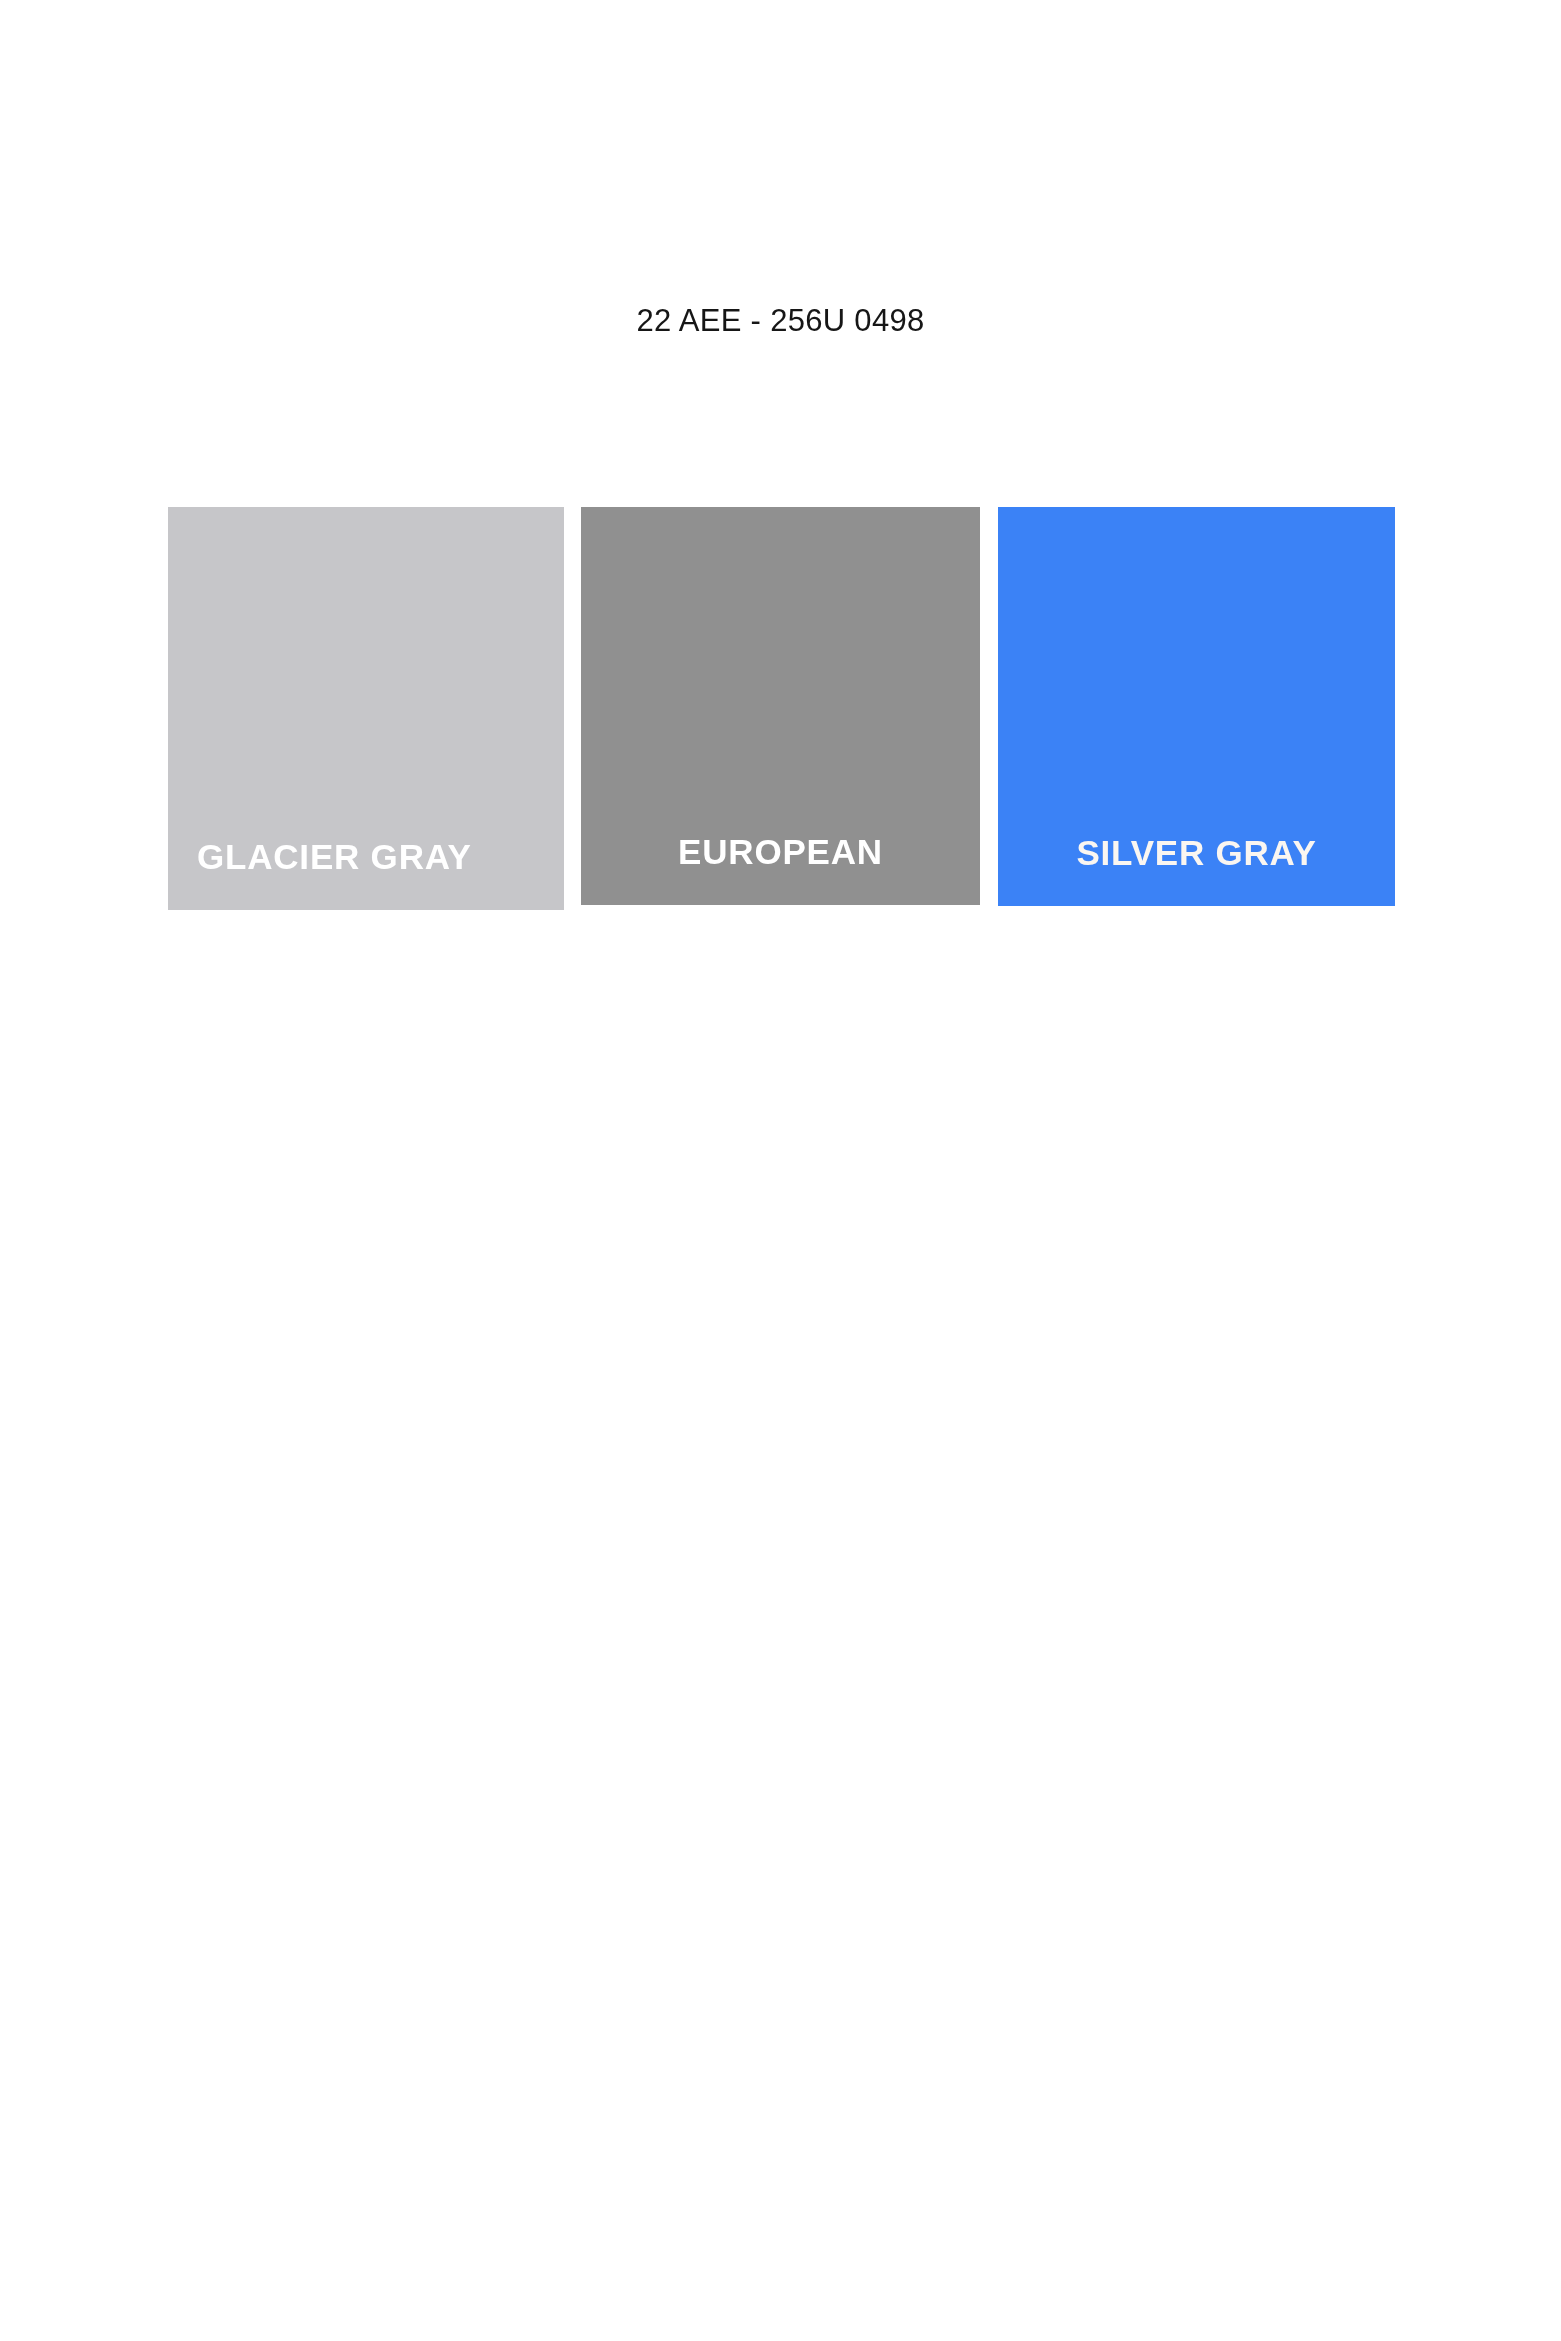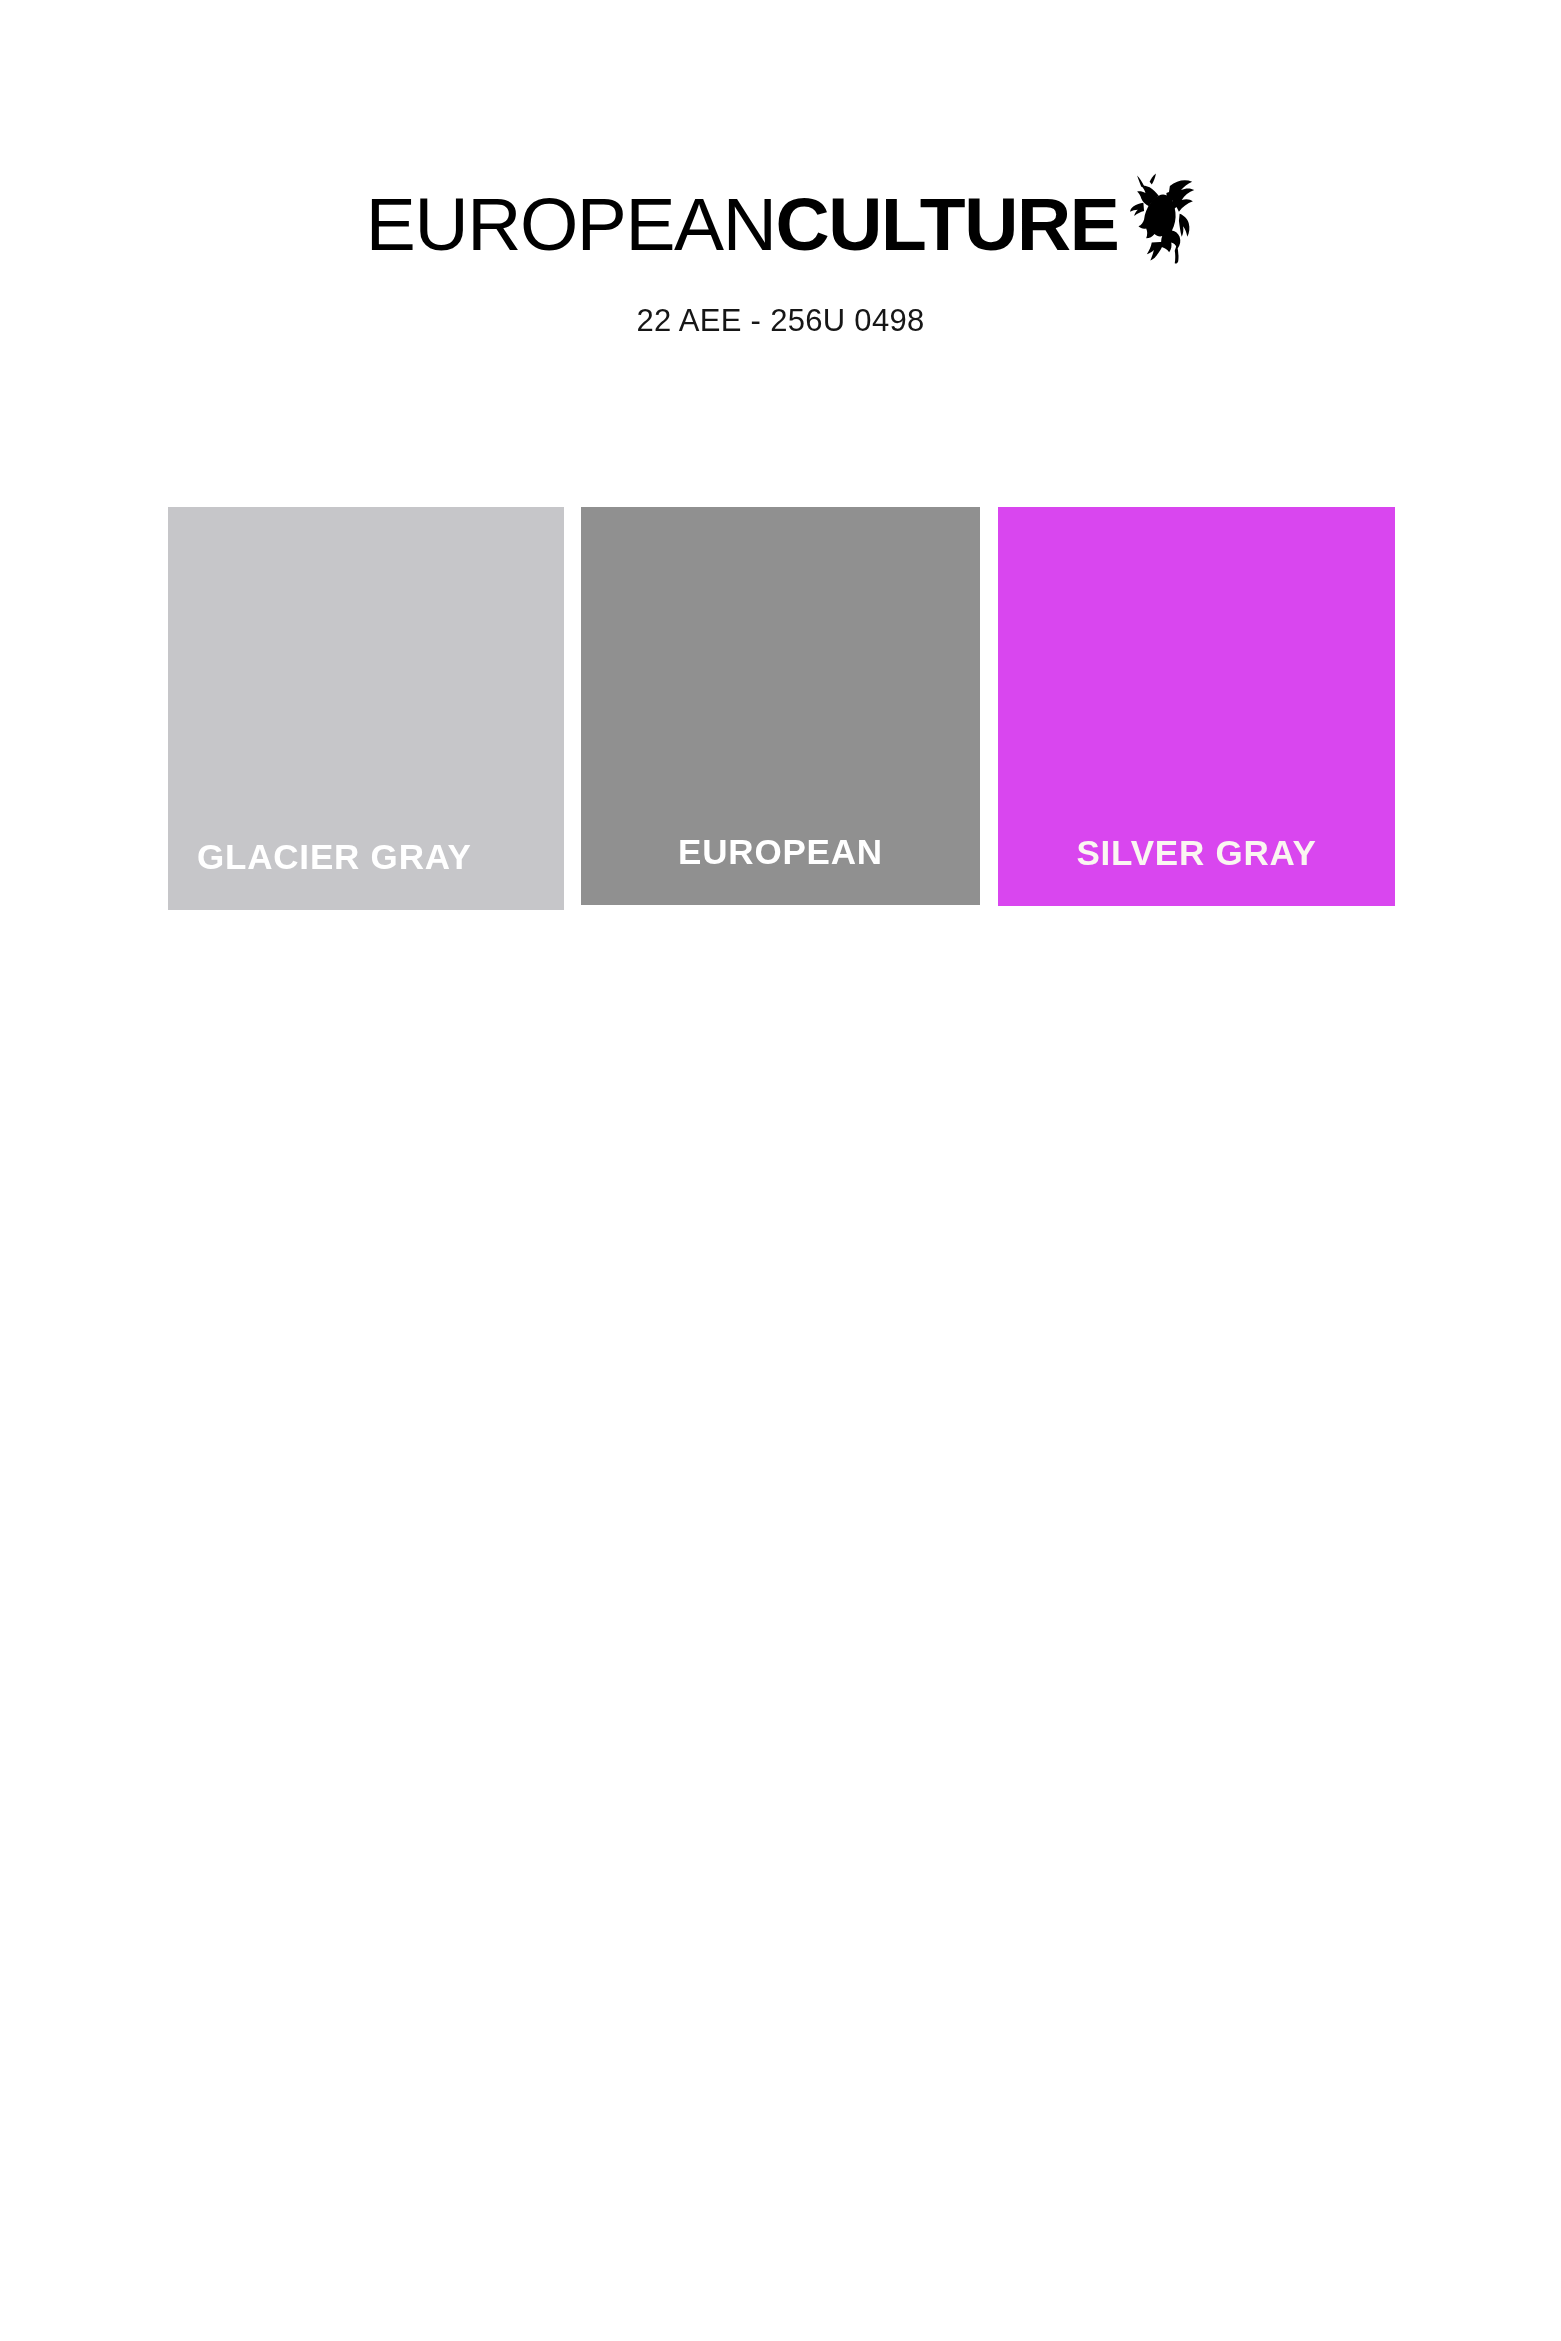--- a/index.html
+++ b/index.html
@@ -107,56 +107,28 @@
     white-space: nowrap;
   }
 
   
 </style>
 </head>
 <body>
 
 <div class="header">
 
-  <div class="brand-lockup">
-    <span class="wordmark"><span class="wm-light">EUROPEAN</span><span class="wm-bold">CULTURE</span></span>
-
-    <span class="brand-mark">
-      <svg viewBox="0 0 96 132" xmlns="http://www.w3.org/2000/svg" aria-hidden="true">
-        <g fill="#000000" fill-rule="evenodd">
-
-          <path d="M60 20 C70 12 82 10 92 14 C85 17 80 21 76 26 C83 23 90 23 95 26 C87 29 81 34 77 40 C84 38 89 39 93 42 C85 45 78 50 73 57 C69 48 64 40 58 34 Z"></path>
-          <path d="M55 30 C64 26 74 27 81 32 C73 33 67 37 63 42 C70 41 76 43 80 47 C71 48 64 53 60 60 C57 50 56 39 55 30 Z"></path>
-
-          <path d="M44 34 C49 31 55 32 59 36 C64 41 67 49 68 58 C69 67 67 76 63 84 C68 85 72 88 74 93 C76 99 75 105 71 110 C69 105 66 102 62 101 C63 106 62 111 59 115 C56 111 53 109 49 108 C47 103 47 97 49 92 C45 93 41 92 38 89 C35 93 31 95 26 95 C28 90 28 85 26 81 C22 82 18 81 15 78 C19 76 22 72 23 68 C24 60 27 52 32 45 C35 40 39 36 44 34 Z"></path>
-
-          <path d="M44 34 C40 29 36 25 31 22 C27 20 23 19 19 20 C22 23 24 26 25 30 C21 28 17 27 13 28 C16 31 18 34 19 38 C21 43 25 47 30 49 C33 44 38 38 44 34 Z"></path>
-
-          <path d="M23 20 C20 14 17 9 13 5 C15 11 17 16 19 21 Z"></path>
-
-          <path d="M31 14 C33 9 36 5 40 2 C39 8 37 13 34 18 Z"></path>
-
-          <path d="M22 44 C17 45 12 46 8 49 C5 51 3 54 3 57 C6 55 10 54 14 54 C11 57 9 60 9 63 C13 60 18 57 23 56 Z"></path>
-
-          <path d="M52 100 C49 108 45 115 40 121 C38 124 35 126 32 127 C34 122 36 117 37 112 C34 115 31 117 27 118 C30 113 33 107 34 101 Z"></path>
-          <path d="M70 104 C72 112 73 120 72 128 C71 131 69 132 67 131 C68 125 68 119 67 113 Z"></path>
-
-          <path d="M74 60 C80 62 85 67 87 73 C89 80 88 87 85 93 C84 87 82 82 79 78 C80 84 79 89 77 93 C75 86 74 78 73 70 Z"></path>
-        </g>
-      </svg>
-    </span>
-  </div>
 
   <div class="style-code">22 AEE - 256U 0498</div>
 </div>
 
 <div class="swatch-row">
     <div class="swatch" style="left: 4px; top: 0px; width: 396px; height: 403px; background: rgb(198, 198, 201);">
       <div class="swatch-label" style="color: rgb(255, 255, 255); left: 29px;">GLACIER GRAY</div>
     </div>
     <div class="swatch" style="left: 417px; top: 0px; width: 399px; height: 398px; background: rgb(144, 144, 144);">
       <div class="swatch-label" style="color: rgb(255, 255, 255); left: 0px; width: 399px; text-align: center;">EUROPEAN</div>
     </div>
-    <div class="swatch" style="left: 834px; top: 0px; width: 397px; height: 399px; background: #d946ef;">
+    <div class="swatch" style="left: 834px; top: 0px; width: 397px; height: 399px; background: #3b82f6;">
       <div class="swatch-label" style="color: rgb(250, 246, 241); left: 0px; width: 397px; text-align: center;">SILVER GRAY</div>
     </div>
   </div>
 
 
 </body></html>

